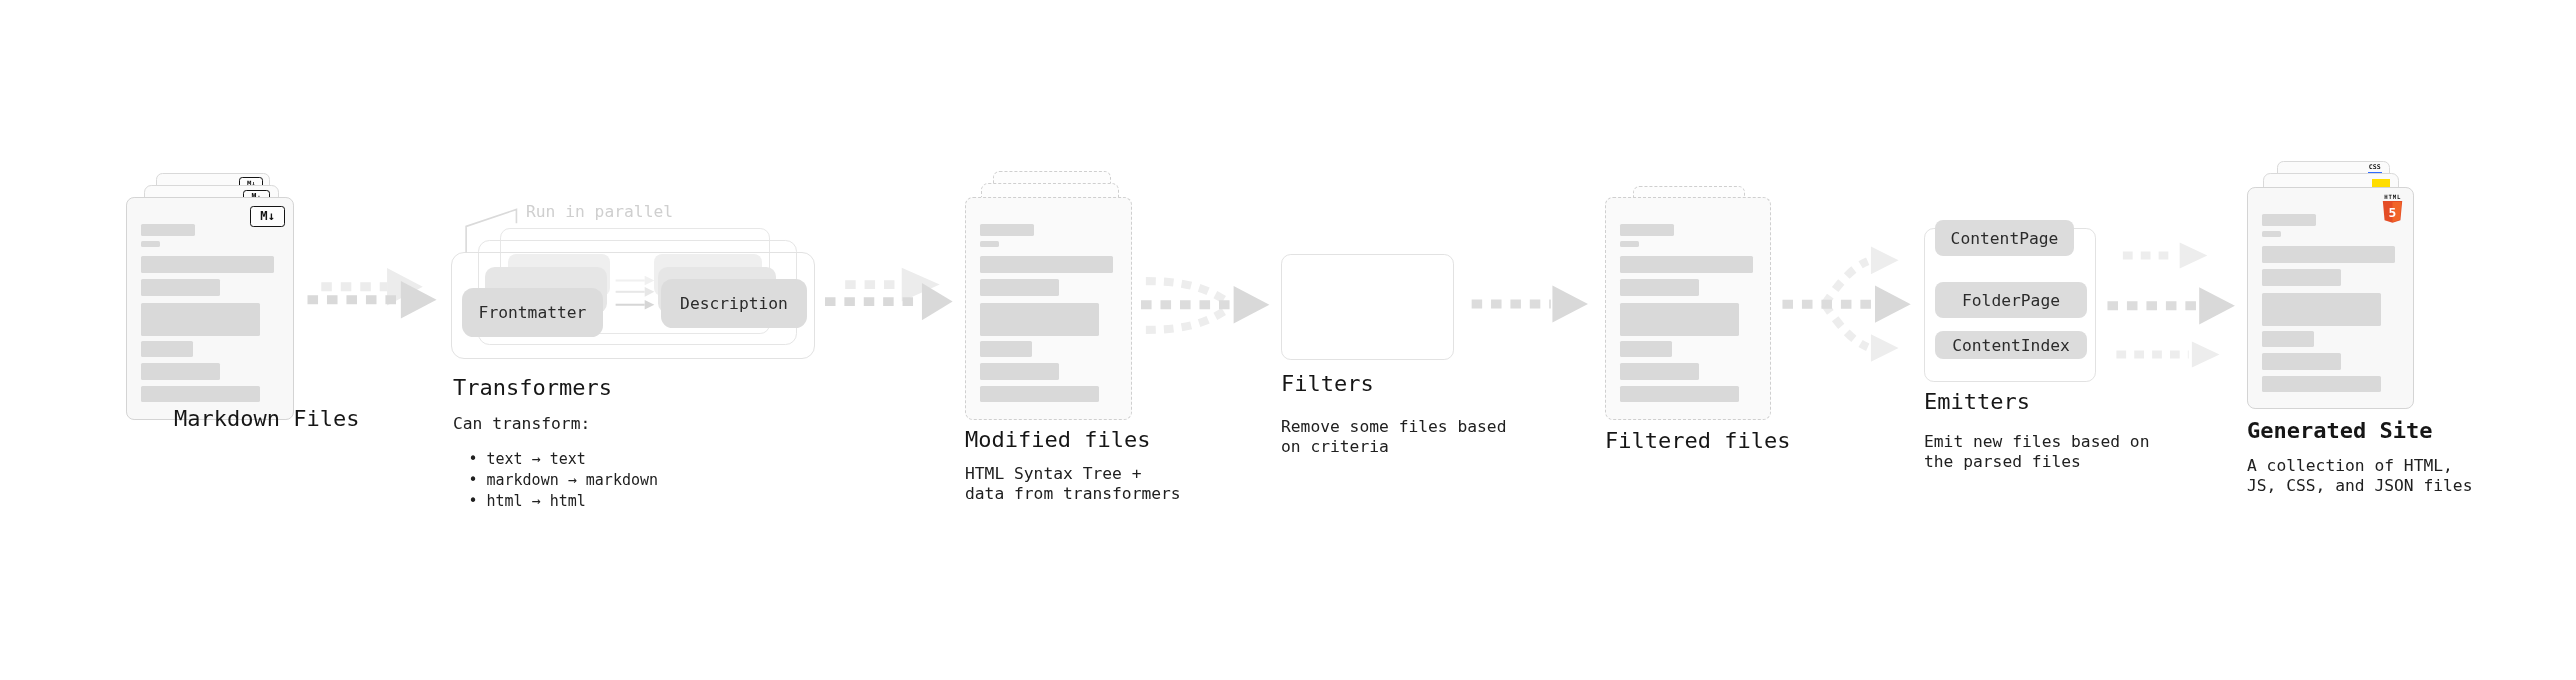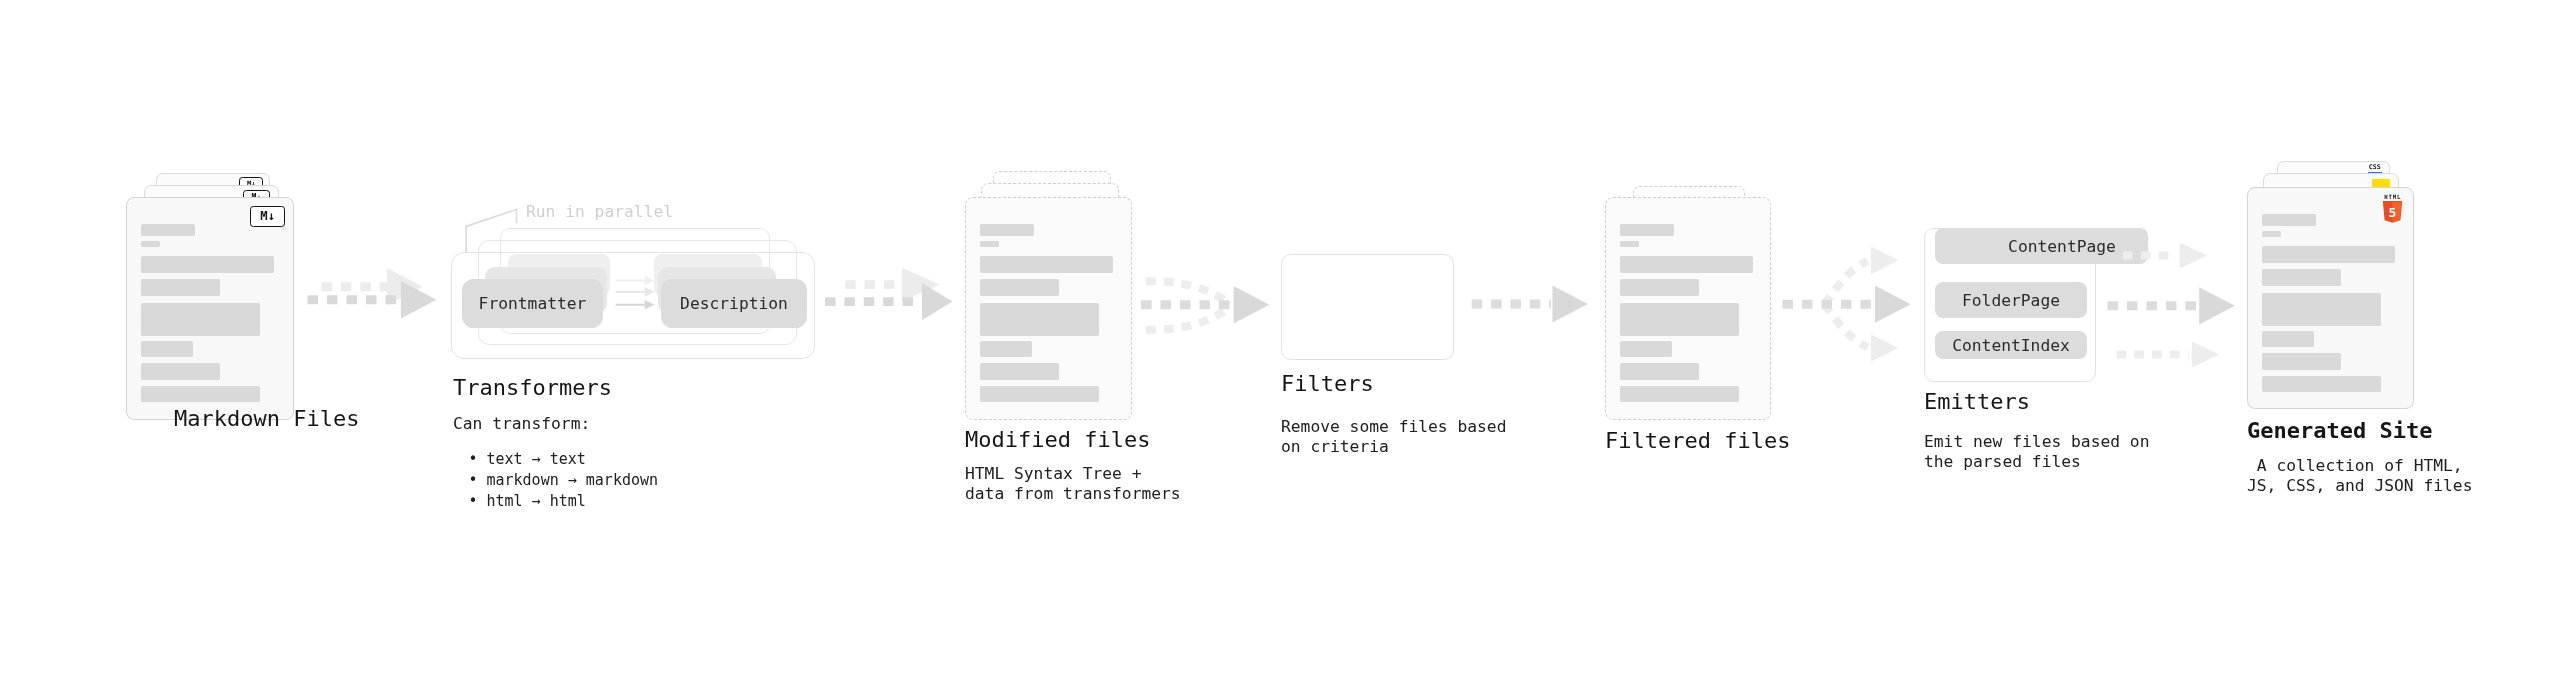--- a/index.html
+++ b/index.html
@@ -86,21 +86,21 @@
 
   <svg style="left:458px; top:202px;" width="69" height="57" viewBox="0 0 85 70">
     <polyline points="10,62 10,30 72,9 72,26" fill="none" stroke="#dadada" stroke-width="2"></polyline>
   </svg>
   <div class="note" style="left:526px; top:202px;">Run in parallel</div>
 
   <div class="gbox ghost2" style="left:508px; top:254px; width:102px; height:42px; border-radius:8.1px;"></div>
   <div class="gbox ghost2" style="left:654px; top:254px; width:108px; height:42px; border-radius:8.1px;"></div>
   <div class="gbox ghost1" style="left:485px; top:267px; width:122px; height:46px; border-radius:9.8px;"></div>
   <div class="gbox ghost1" style="left:658px; top:267px; width:118px; height:46px; border-radius:9.8px;"></div>
-  <div class="gbox" style="left:462px; top:279px; width:141px; height:49px;">Frontmatter</div>
+  <div class="gbox" style="left:462px; top:288px; width:141px; height:49px;">Frontmatter</div>
   <div class="gbox" style="left:661px; top:279px; width:146px; height:49px;">Description</div>
 
   <svg style="left:614px; top:268px;" width="42" height="46" viewBox="0 0 52 56">
     <line x1="2" y1="15" x2="38" y2="15" stroke="#f0f0f0" stroke-width="2.5"></line>
       <path d="M38,9 L50,15 L38,21 Z" fill="#f0f0f0"></path>
     <line x1="2" y1="29" x2="38" y2="29" stroke="#e7e7e7" stroke-width="2.5"></line>
       <path d="M38,23 L50,29 L38,35 Z" fill="#e7e7e7"></path>
     <line x1="2" y1="45" x2="38" y2="45" stroke="#d6d6d6" stroke-width="2.5"></line>
       <path d="M38,39 L50,45 L38,51 Z" fill="#d6d6d6"></path>
   </svg>
@@ -169,21 +169,21 @@
   <svg style="left:1780px; top:236px;" width="134" height="138" viewBox="0 0 165 170">
     <path d="M55,84 C78,50 92,38 108,31" fill="none" stroke="#ededed" stroke-width="10" stroke-dasharray="12 10"></path>
     <path d="M112,13 L146,30 L112,47 Z" fill="#ededed"></path>
     <path d="M55,84 C78,118 92,130 108,137" fill="none" stroke="#ededed" stroke-width="10" stroke-dasharray="12 10"></path>
     <path d="M112,121 L146,138 L112,155 Z" fill="#ededed"></path>
     <line x1="3" y1="84" x2="115" y2="84" stroke="#dcdcdc" stroke-width="11" stroke-dasharray="13 11"></line>
     <path d="M117,61 L161,84 L117,107 Z" fill="#d9d9d9"></path>
   </svg>
 
   <div class="obox white" style="left:1924px; top:228px; width:172px; height:154px; border-radius:9.8px;"></div>
-  <div class="gbox" style="left:1935px; top:228px; width:172px; height:36px; border-radius:8.1px;padding-left:41px;">ContentPage</div>
+  <div class="gbox" style="left:1935px; top:220px; width:139px; height:36px; border-radius:8.1px;">ContentPage</div>
   <div class="gbox" style="left:1935px; top:282px; width:152px; height:36px; border-radius:8.1px;">FolderPage</div>
   <div class="gbox" style="left:1935px; top:331px; width:152px; height:28px; border-radius:8.1px;">ContentIndex</div>
   <div class="label" style="left:1924px; top:389px;">Emitters</div>
   <div class="sub" style="left:1924px; top:432px;">Emit new files based on
 the parsed files</div>
 
   <svg style="left:2105px; top:236px;" width="134" height="138" viewBox="0 0 165 170">
     <line x1="22" y1="24" x2="88" y2="24" stroke="#ededed" stroke-width="10" stroke-dasharray="12 10"></line>
     <path d="M92,8 L126,24 L92,40 Z" fill="#ededed"></path>
     <line x1="3" y1="86" x2="112" y2="86" stroke="#dcdcdc" stroke-width="11" stroke-dasharray="13 11"></line>
@@ -213,17 +213,17 @@
     <div class="bar b1"></div>
     <div class="bar b2"></div>
     <div class="bar b3"></div>
     <div class="bar b4"></div>
     <div class="bar b5"></div>
     <div class="bar b6"></div>
     <div class="bar b7"></div>
     <div class="bar b8"></div>
   </div>
   <div class="label" style="left:2247px; top:418px;font-weight:bold;">Generated Site</div>
-  <div class="sub" style="left:2247px; top:456px;text-align:center;">A collection of HTML,
+  <div class="sub" style="left:2247px; top:456px;">A collection of HTML,
 JS, CSS, and JSON files</div>
 
 </div>
 
 
 </body></html>

